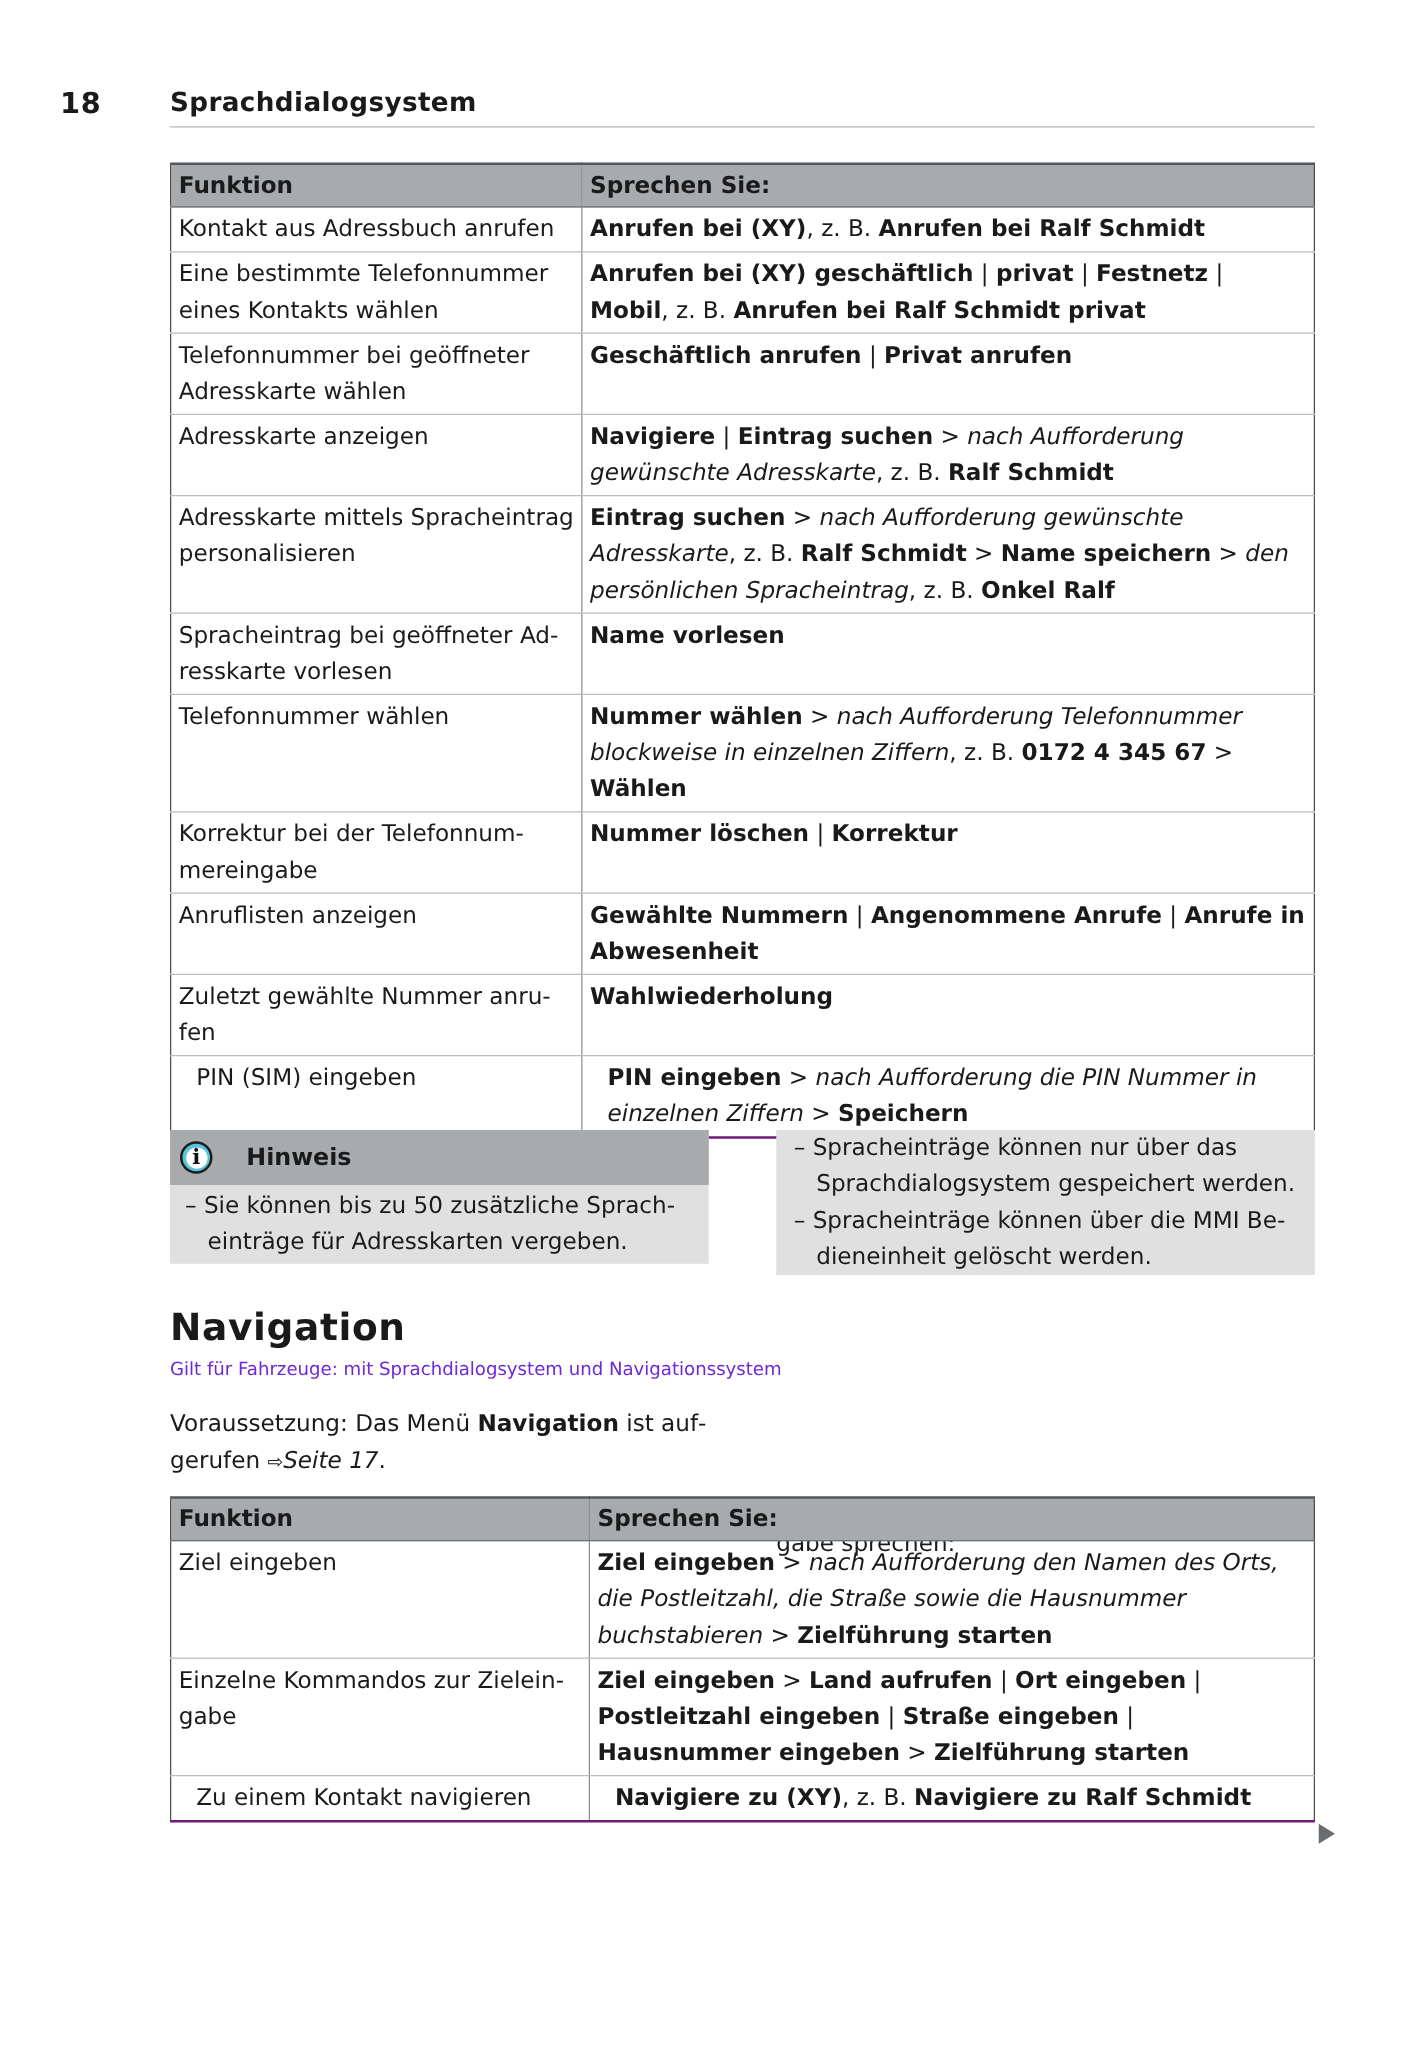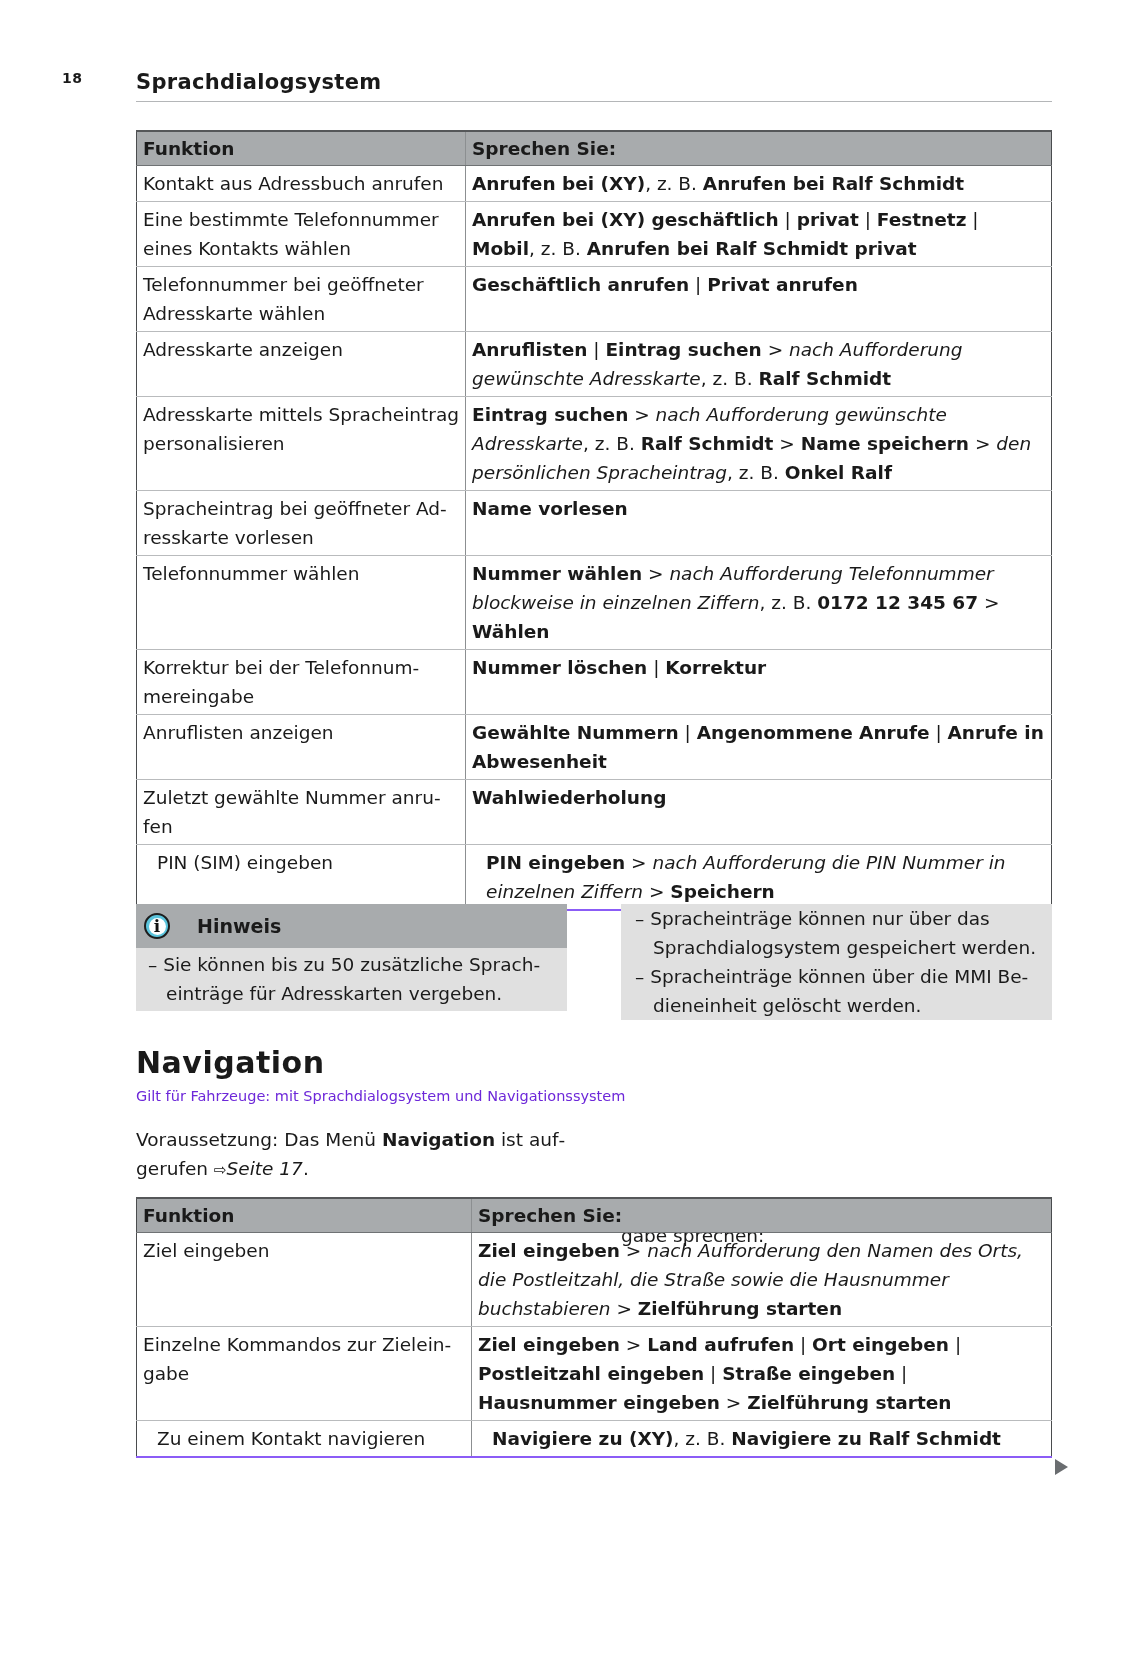--- a/index.html
+++ b/index.html
@@ -1,31 +1,31 @@
 <!DOCTYPE html>
 <html><head>
 <meta charset="utf-8">
 <style>
   html, body { margin: 0; padding: 0; background: #ffffff; }
   body { width: 1142px; height: 1654px; position: relative; overflow: hidden;
          font-family: "DejaVu Sans", sans-serif; color: #1a1a1a; }
   .abs { position: absolute; }
 
-  .page-num { left: 62px; top: 70px; font-size: 14px; font-weight: bold; letter-spacing: 0.5px; }
+  .page-num { left: 48px; top: 70px; font-size: 23px; font-weight: bold; letter-spacing: 0.5px; }
   .page-title { left: 136px; top: 70px; font-size: 21px; font-weight: bold; letter-spacing: 0.3px; }
   .page-rule { left: 136px; top: 101px; width: 916px; height: 0; border-top: 1.5px solid #b4b6b8; }
 
   table.cmd { position: absolute; border-collapse: collapse; table-layout: fixed;
               font-size: 18.5px; line-height: 29px; }
   table.cmd th, table.cmd td { vertical-align: top; text-align: left;
               padding: 3px 6px 3px 6px; border-bottom: 1.5px solid #b9bbbd; }
   table.cmd th { background: #a8abad; font-weight: bold; border-bottom: 1.5px solid #6f7274; padding-top: 2px; padding-bottom: 2px; }
   table.cmd td.c1, table.cmd th.c1 { border-right: 1px solid #8c8f91; }
   table.cmd { border: 1.5px solid #4a4c4e; border-top: 2px solid #555759; }
-  table.cmd tr:last-child td { border-bottom: 2px solid #8b5cf6; padding-left: 20px; }
+  table.cmd tr:last-child td { border-bottom: 2px solid #701a75; padding-left: 20px; }
   .b { font-weight: bold; }
   .i { font-style: italic; }
 
   .note-box { left: 136px; top: 904px; width: 431px; height: 107px; background: #e0e0e0; }
   .note-head { height: 44px; background: #a8abad; display: flex; align-items: center; padding-left: 8px; }
   .info-icon { width: 26px; height: 26px; border-radius: 50%; background: #5bc4dc;
                border: 2.5px solid #1d1d1d; box-sizing: border-box; display: flex; align-items: center;
                justify-content: center; font-family: "DejaVu Serif", serif; font-weight: bold; font-size: 17px; color: #111; }
   .info-icon .inner { width: 17px; height: 17px; border-radius: 50%; background: #fff;
                display: flex; align-items: center; justify-content: center; line-height: 1; }
@@ -74,33 +74,33 @@
       <tr>
         <td class="c1">Eine bestimmte Telefonnummer eines Kontakts wählen</td>
         <td><span class="b">Anrufen bei (XY) geschäftlich</span><span> | </span><span class="b">privat</span><span> | </span><span class="b">Festnetz</span><span> | </span><span class="b">Mobil</span><span>, z. B. </span><span class="b">Anrufen bei Ralf Schmidt privat</span></td>
       </tr>
       <tr>
         <td class="c1">Telefonnummer bei geöffneter Adresskarte wählen</td>
         <td><span class="b">Geschäftlich anrufen</span><span> | </span><span class="b">Privat anrufen</span></td>
       </tr>
       <tr>
         <td class="c1">Adresskarte anzeigen</td>
-        <td><span class="b">Anruflisten</span><span> | </span><span class="b">Eintrag suchen</span><span> &gt; </span><span class="i">nach Aufforderung gewünsch­te Adresskarte</span><span>, z. B. </span><span class="b">Ralf Schmidt</span></td>
+        <td><span class="b">Navigiere</span><span> | </span><span class="b">Eintrag suchen</span><span> &gt; </span><span class="i">nach Aufforderung gewünsch­te Adresskarte</span><span>, z. B. </span><span class="b">Ralf Schmidt</span></td>
       </tr>
       <tr>
         <td class="c1">Adresskarte mittels Sprachein­trag personalisieren</td>
         <td><span class="b">Eintrag suchen</span><span> &gt; </span><span class="i">nach Aufforderung gewünschte Adresskar­te</span><span>, z. B. </span><span class="b">Ralf Schmidt</span><span> &gt; </span><span class="b">Name speichern</span><span> &gt; </span><span class="i">den persönlichen Spracheintrag</span><span>, z. B. </span><span class="b">Onkel Ralf</span></td>
       </tr>
       <tr>
         <td class="c1">Spracheintrag bei geöffneter Ad­resskarte vorlesen</td>
         <td><span class="b">Name vorlesen</span></td>
       </tr>
       <tr>
         <td class="c1">Telefonnummer wählen</td>
-        <td><span class="b">Nummer wählen</span><span> &gt; </span><span class="i">nach Aufforderung Telefonnummer blockweise in einzelnen Ziffern</span><span>, z. B. </span><span class="b">0172 12 345 67</span><span> &gt; </span><span class="b">Wählen</span></td>
+        <td><span class="b">Nummer wählen</span><span> &gt; </span><span class="i">nach Aufforderung Telefonnummer blockweise in einzelnen Ziffern</span><span>, z. B. </span><span class="b">0172 4 345 67</span><span> &gt; </span><span class="b">Wählen</span></td>
       </tr>
       <tr>
         <td class="c1">Korrektur bei der Telefonnum­mereingabe</td>
         <td><span class="b">Nummer löschen</span><span> | </span><span class="b">Korrektur</span></td>
       </tr>
       <tr>
         <td class="c1">Anruflisten anzeigen</td>
         <td><span class="b">Gewählte Nummern</span><span> | </span><span class="b">Angenommene Anrufe</span><span> | </span><span class="b">Anrufe in Ab­wesenheit</span></td>
       </tr>
       <tr>

